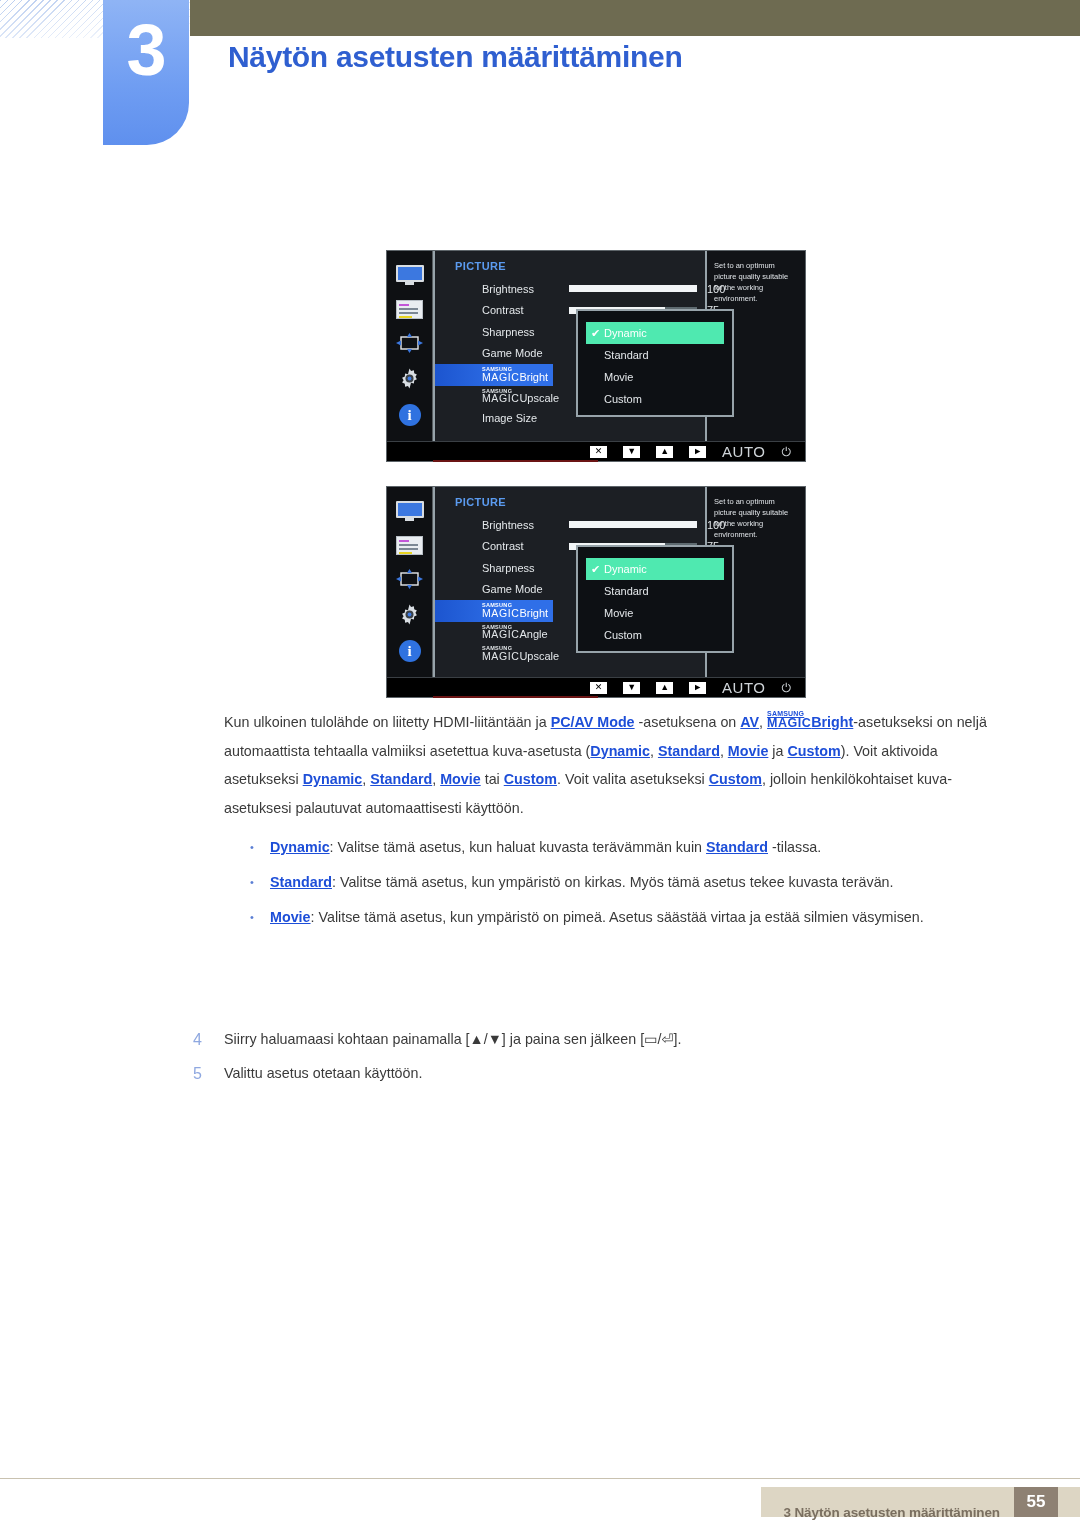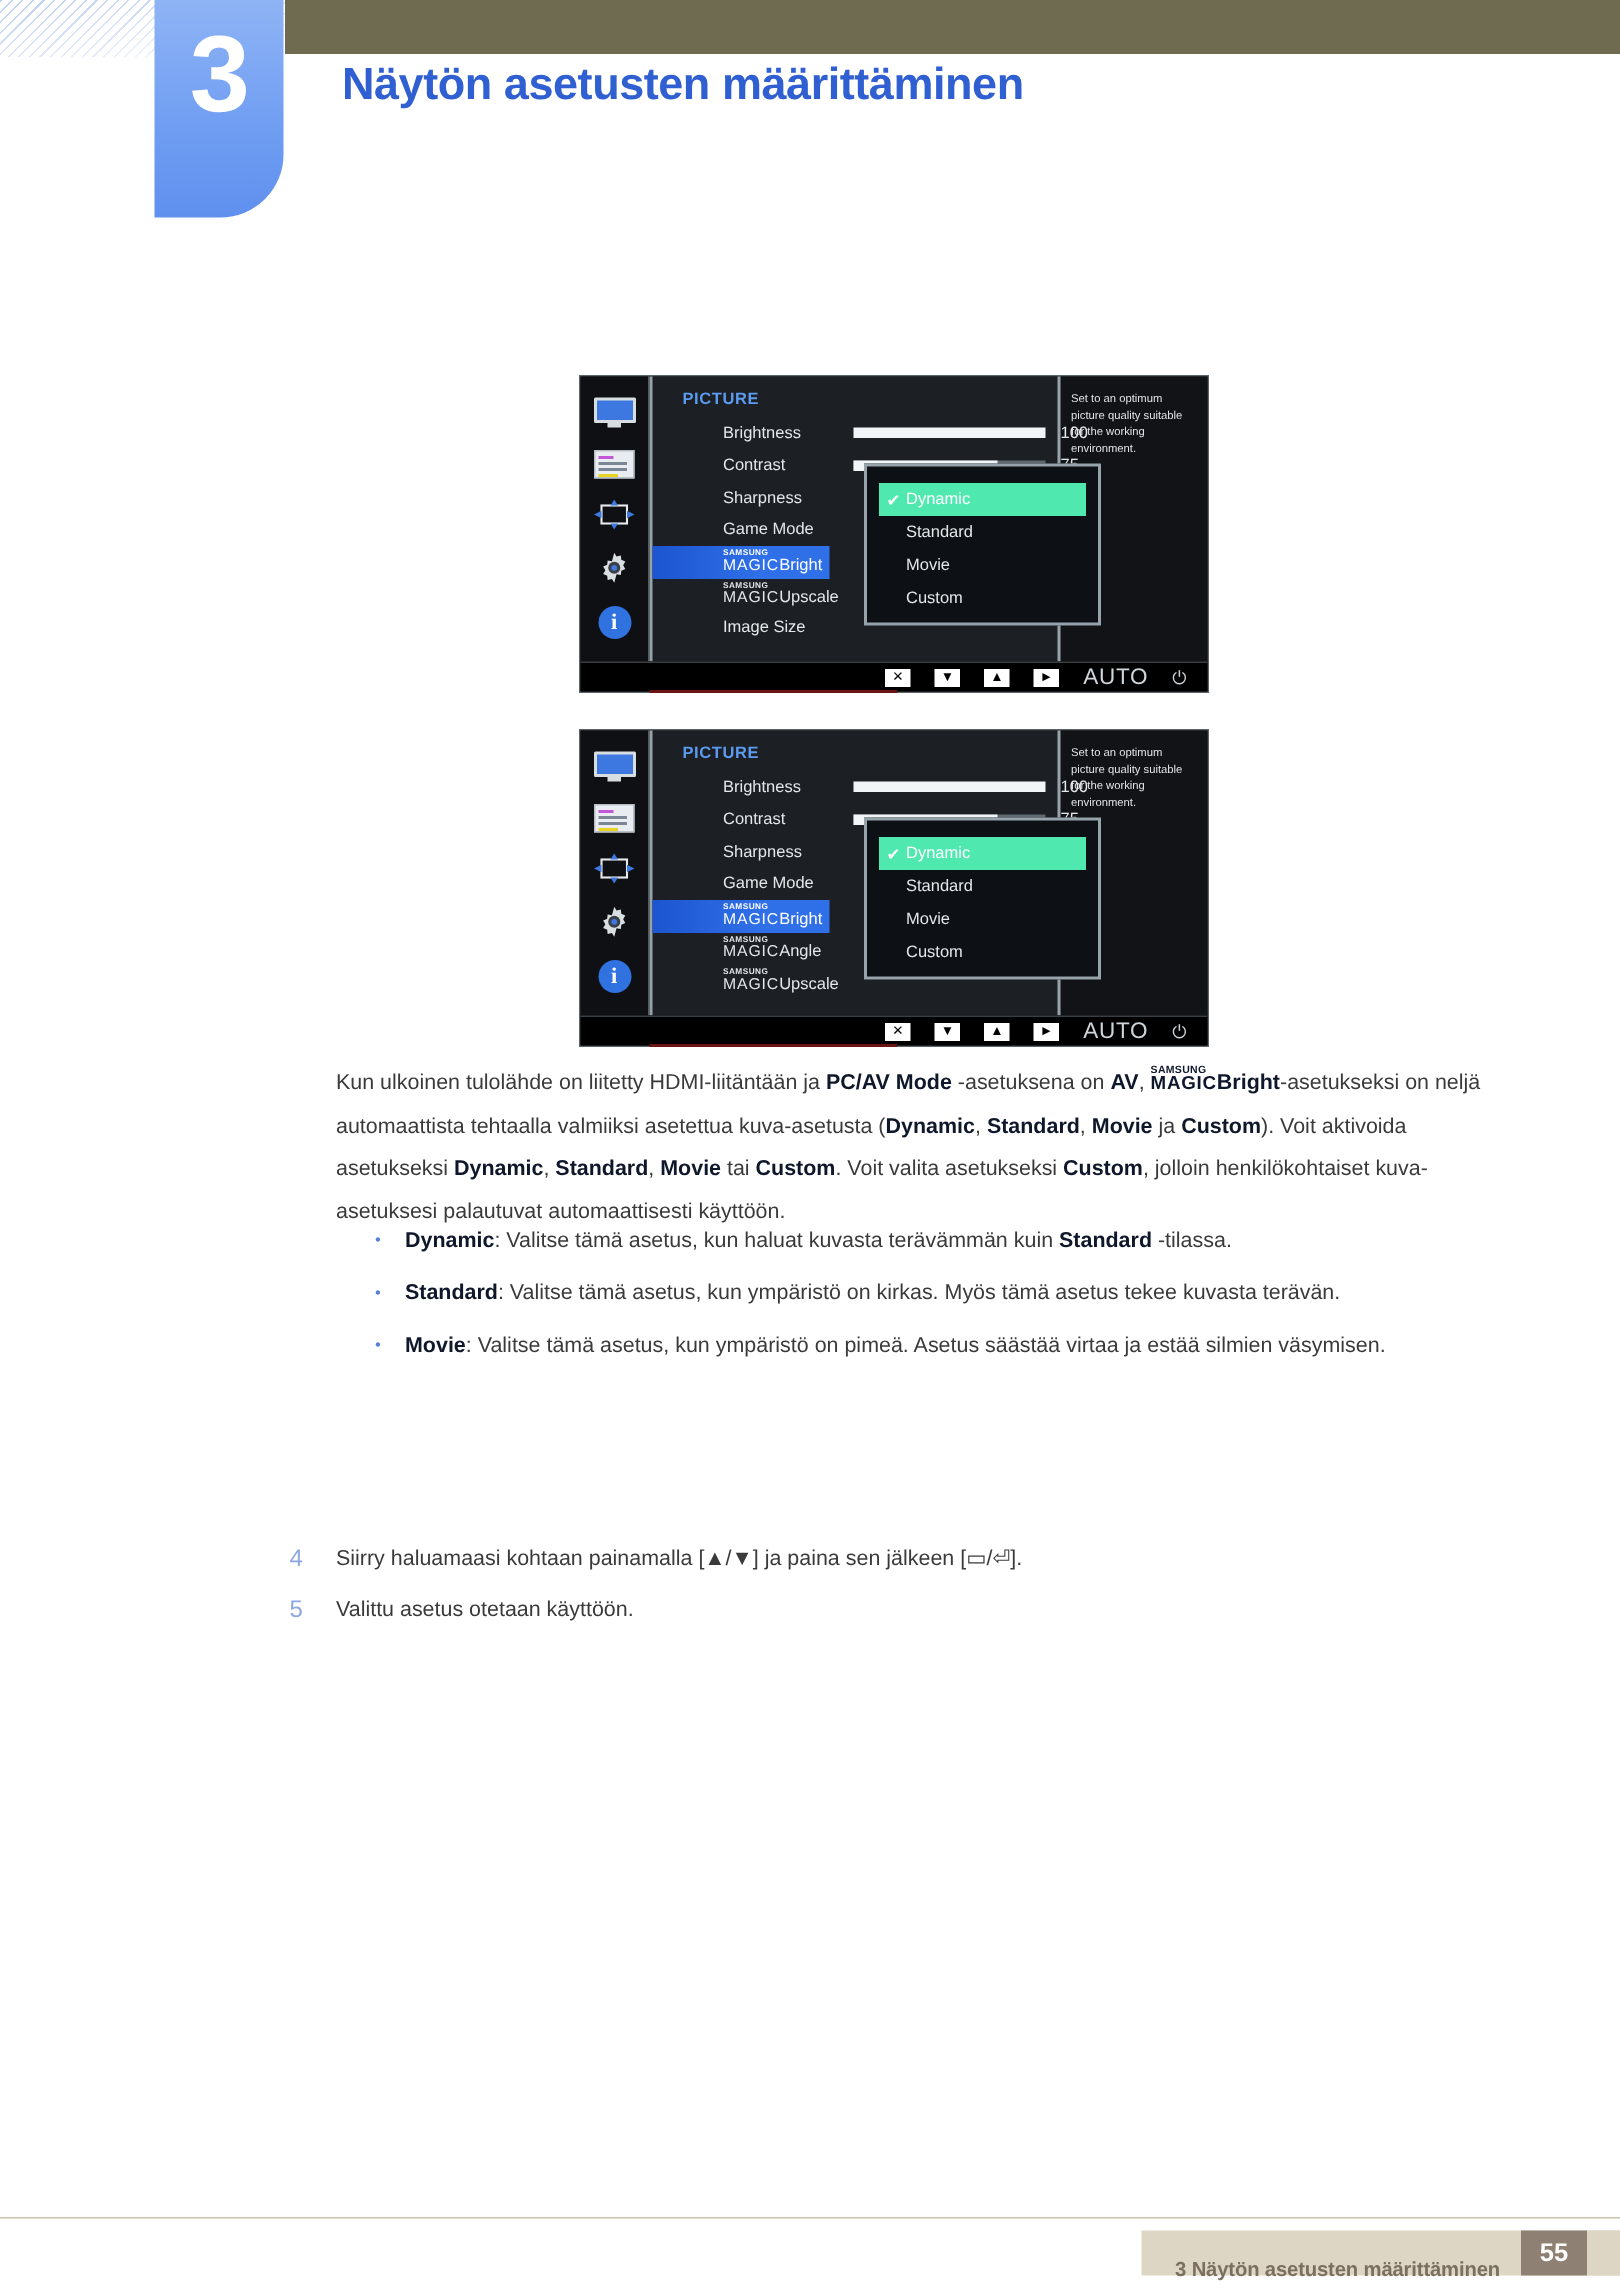--- a/index.html
+++ b/index.html
@@ -159,26 +159,26 @@
     line-height: 1;
   }
   .fbtn.txt { background: none; color: #cfd4d8; width: auto; font-size: 15px; letter-spacing: .5px; }
   .fbtn.pw { background: none; color: #cfd4d8; width: auto; font-size: 12px; }
 
   
   .body-text {
     position: absolute; left: 224px; top: 708px; width: 790px;
     font-size: 14.3px; color: #3a3a3a; line-height: 28.5px;
   }
-  .hl { color: #0f172a; font-weight: 700; }
+  .hl { color: #1d4ed8; font-weight: 700; text-decoration: underline; }
   .magic-inline { display: inline-block; position: relative; line-height: 1; vertical-align: baseline; }
   .magic-inline .s { display: block; font-size: 7px; font-weight: 700; letter-spacing: .2px; margin-bottom: -2px; }
   .magic-inline .m { font-size: 12.5px; font-weight: 700; letter-spacing: .5px; }
 
-  .bullets { position: absolute; left: 232px; top: 813px; width: 790px; }
+  .bullets { position: absolute; left: 232px; top: 833px; width: 790px; }
   .bullet {
     position: relative; padding-left: 38px;
     font-size: 14.3px; color: #3a3a3a; line-height: 28.5px;
     margin-bottom: 6.5px;
   }
   .bullet::before {
     content: "\2022"; position: absolute; left: 18px; top: 0;
     color: #5b7fd4; font-size: 11px;
   }
 

